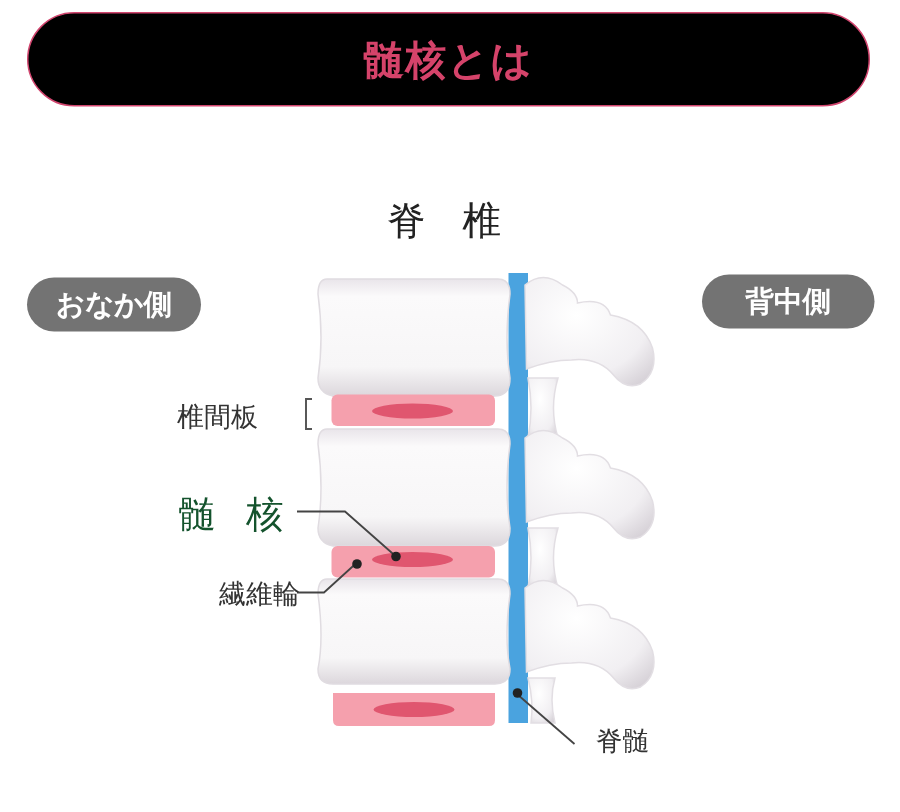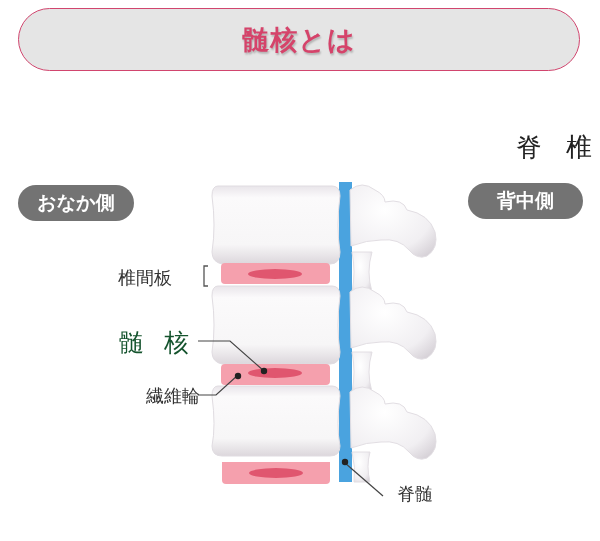--- a/index.html
+++ b/index.html
@@ -1,31 +1,31 @@
 <!DOCTYPE html>
 <html><head>
 <meta charset="utf-8">
 <style>
   * { margin: 0; padding: 0; box-sizing: border-box; }
   html, body { width: 600px; height: 541px; background: #ffffff; overflow: hidden; }
   body { position: relative; font-family: "DejaVu Sans", sans-serif; }
 
   .title-pill {
     position: absolute; left: 18px; top: 8px; width: 562px; height: 63px;
-    border: 1.5px solid #d1456e; border-radius: 32px; background: #e5e5e5;
+    border: 1.5px solid #d1456e; border-radius: 32px; background: #000000;
     display: flex; align-items: center; justify-content: center;
   }
   .title-text {
     font-family: "DejaVu Sans", sans-serif; font-weight: bold; font-size: 27px;
     color: #d5436a; letter-spacing: 1px;
     text-shadow: 1px 2px 2px rgba(0,0,0,0.22);
   }
 
   .diagram-title {
-    position: absolute; left: 0; width: 600px; top: 130px; text-align: right;
+    position: absolute; left: 0; width: 600px; top: 130px; text-align: center;
     font-size: 26px; color: #222; letter-spacing: 8px;
   }
 
   .side-pill {
     position: absolute; height: 36px; border-radius: 18px; background: #737373;
     color: #fff; font-size: 19px; font-weight: bold;
     display: flex; align-items: center; justify-content: center;
   }
   .side-front { left: 18px; top: 185px; width: 116px; }
   .side-back  { left: 468px; top: 183px; width: 115px; }

